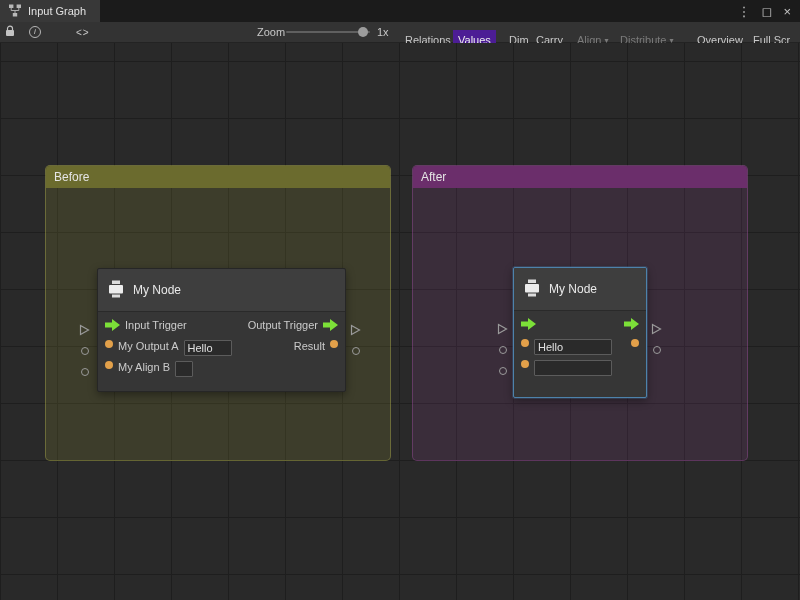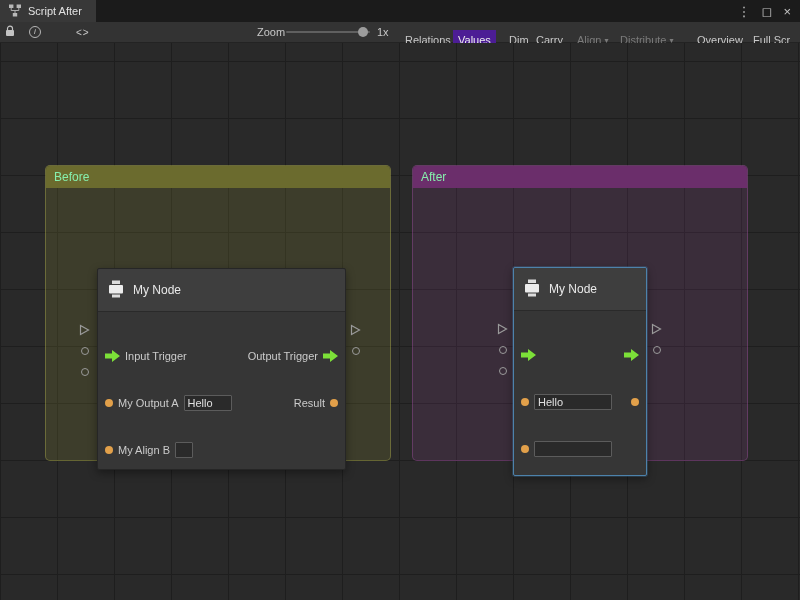--- a/index.html
+++ b/index.html
@@ -38,32 +38,32 @@
       linear-gradient(to right,#1e1e1e 1px,transparent 1px),
       linear-gradient(to bottom,#1e1e1e 1px,transparent 1px);
     background-size:57px 57px,57px 57px;
     background-position:0 0,0 18px;
   }
 
   
   .group{position:absolute;border-radius:5px;}
   .group-before{left:45px;top:122px;width:346px;height:296px;background:rgba(168,168,58,0.16);border:1px solid rgba(195,195,85,0.35);}
   .group-after{left:412px;top:122px;width:336px;height:296px;background:rgba(165,70,165,0.14);border:1px solid rgba(195,95,195,0.30);}
-  .group-header{height:22px;display:flex;align-items:center;padding:0 8px;font-size:12px;color:#86efac;border-radius:4px 4px 0 0;cursor:move;}
+  .group-header{height:22px;display:flex;align-items:center;padding:0 8px;font-size:12px;color:#e5e5e5;border-radius:4px 4px 0 0;cursor:move;}
   .group-before .group-header{background:#6b6b2e;}
   .group-after .group-header{background:#6b2e6b;}
 
   
   .node{position:absolute;background:#363636;border:1px solid #262626;border-radius:2px;box-shadow:0 3px 8px rgba(0,0,0,0.38);}
   .node-before{left:97px;top:225px;width:249px;}
   .node-after{left:513px;top:224px;width:134px;border:1px solid #4d82ab;box-shadow:0 0 0 1px rgba(77,130,171,0.28),0 3px 8px rgba(0,0,0,0.38);}
   .node-header{height:43px;display:flex;align-items:center;gap:8px;padding:0 9px;background:#3e3e3e;border-bottom:1px solid #2a2a2a;color:#e9e9e9;font-size:12px;border-radius:2px 2px 0 0;cursor:move;}
   .node-body{padding:7px 0 9px;}
   .node-after .node-body{padding:7px 0 16px;}
-  .port-row{height:21px;display:flex;align-items:center;gap:5px;padding:0 7px;font-size:11px;color:#cbcbcb;margin-top:26px;}
+  .port-row{height:21px;display:flex;align-items:flex-start;gap:5px;padding:0 7px;font-size:11px;color:#cbcbcb;}
   .spacer{flex:1 1 auto;}
   .value-dot{width:8px;height:8px;border-radius:50%;background:#E2A04A;flex:0 0 auto;cursor:crosshair;}
   .flow-arrow{display:flex;flex:0 0 auto;cursor:crosshair;}
   .port-input{height:16px;background:#2a2a2a;border:1px solid #5c5c5c;border-radius:1px;color:#e0e0e0;font-size:11px;font-family:inherit;padding:0 3px;}
   .w48{width:48px;} .w18{width:18px;} .w78{width:78px;}
 
   
   .ext{position:absolute;display:flex;}
   .ext-circ{width:8px;height:8px;border:1px solid #9a9a9a;border-radius:50%;cursor:crosshair;}
 </style>
@@ -73,21 +73,21 @@
 <div class="tabbar">
   <div class="tab">
     <span class="tab-icon">
       <svg width="14" height="13" viewBox="0 0 14 13">
           <path d="M3.2,4 V6.5 H10.8 V4 M7,6.5 V9" stroke="#ababab" stroke-width="1" fill="none"></path>
           <rect x="1" y="0.5" width="4.4" height="3.5" fill="#b8b8b8"></rect>
           <rect x="8.6" y="0.5" width="4.4" height="3.5" fill="#b8b8b8"></rect>
           <rect x="4.8" y="9" width="4.4" height="3.5" fill="#b8b8b8"></rect>
         </svg>
     </span>
-    <span class="tab-label">Script After</span>
+    <span class="tab-label">Input Graph</span>
   </div>
   <div class="win-controls">
     <span class="wc">⋮</span>
     <span class="wc">◻</span>
     <span class="wc">×</span>
   </div>
 </div>
 
 <div class="toolbar">
   <div class="tb-item" style="left:5px">

